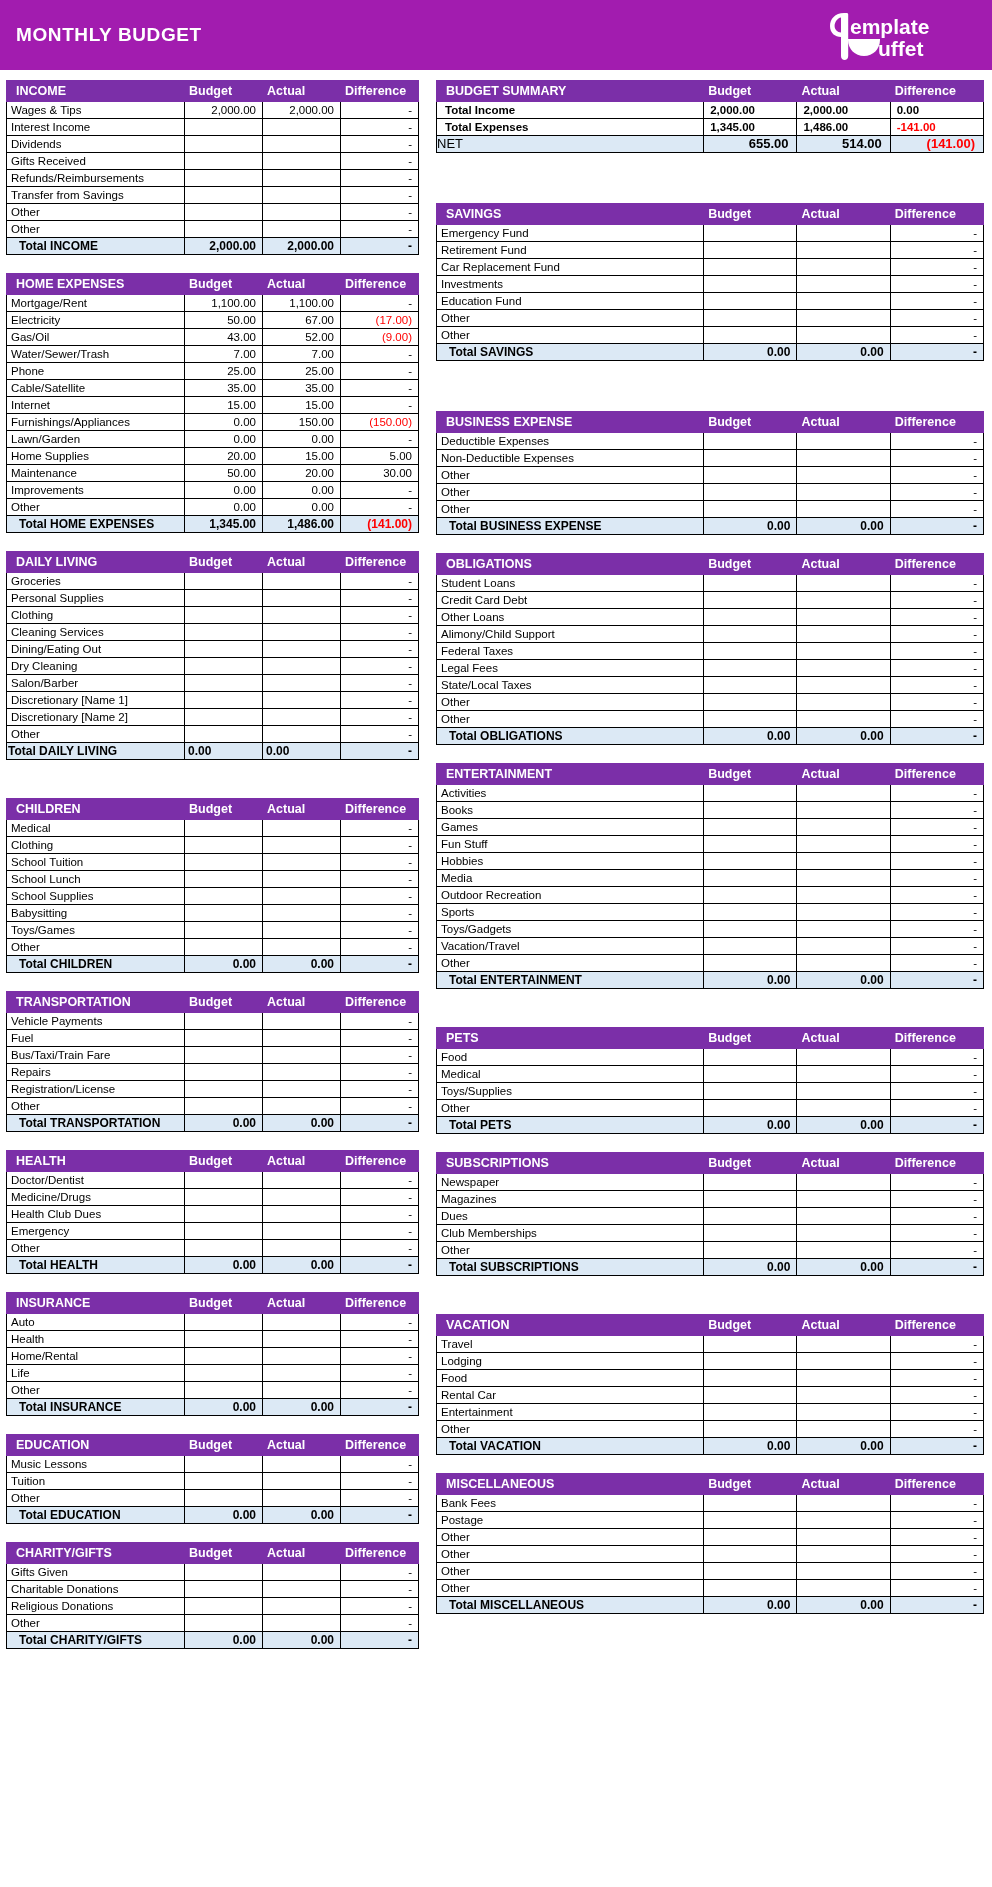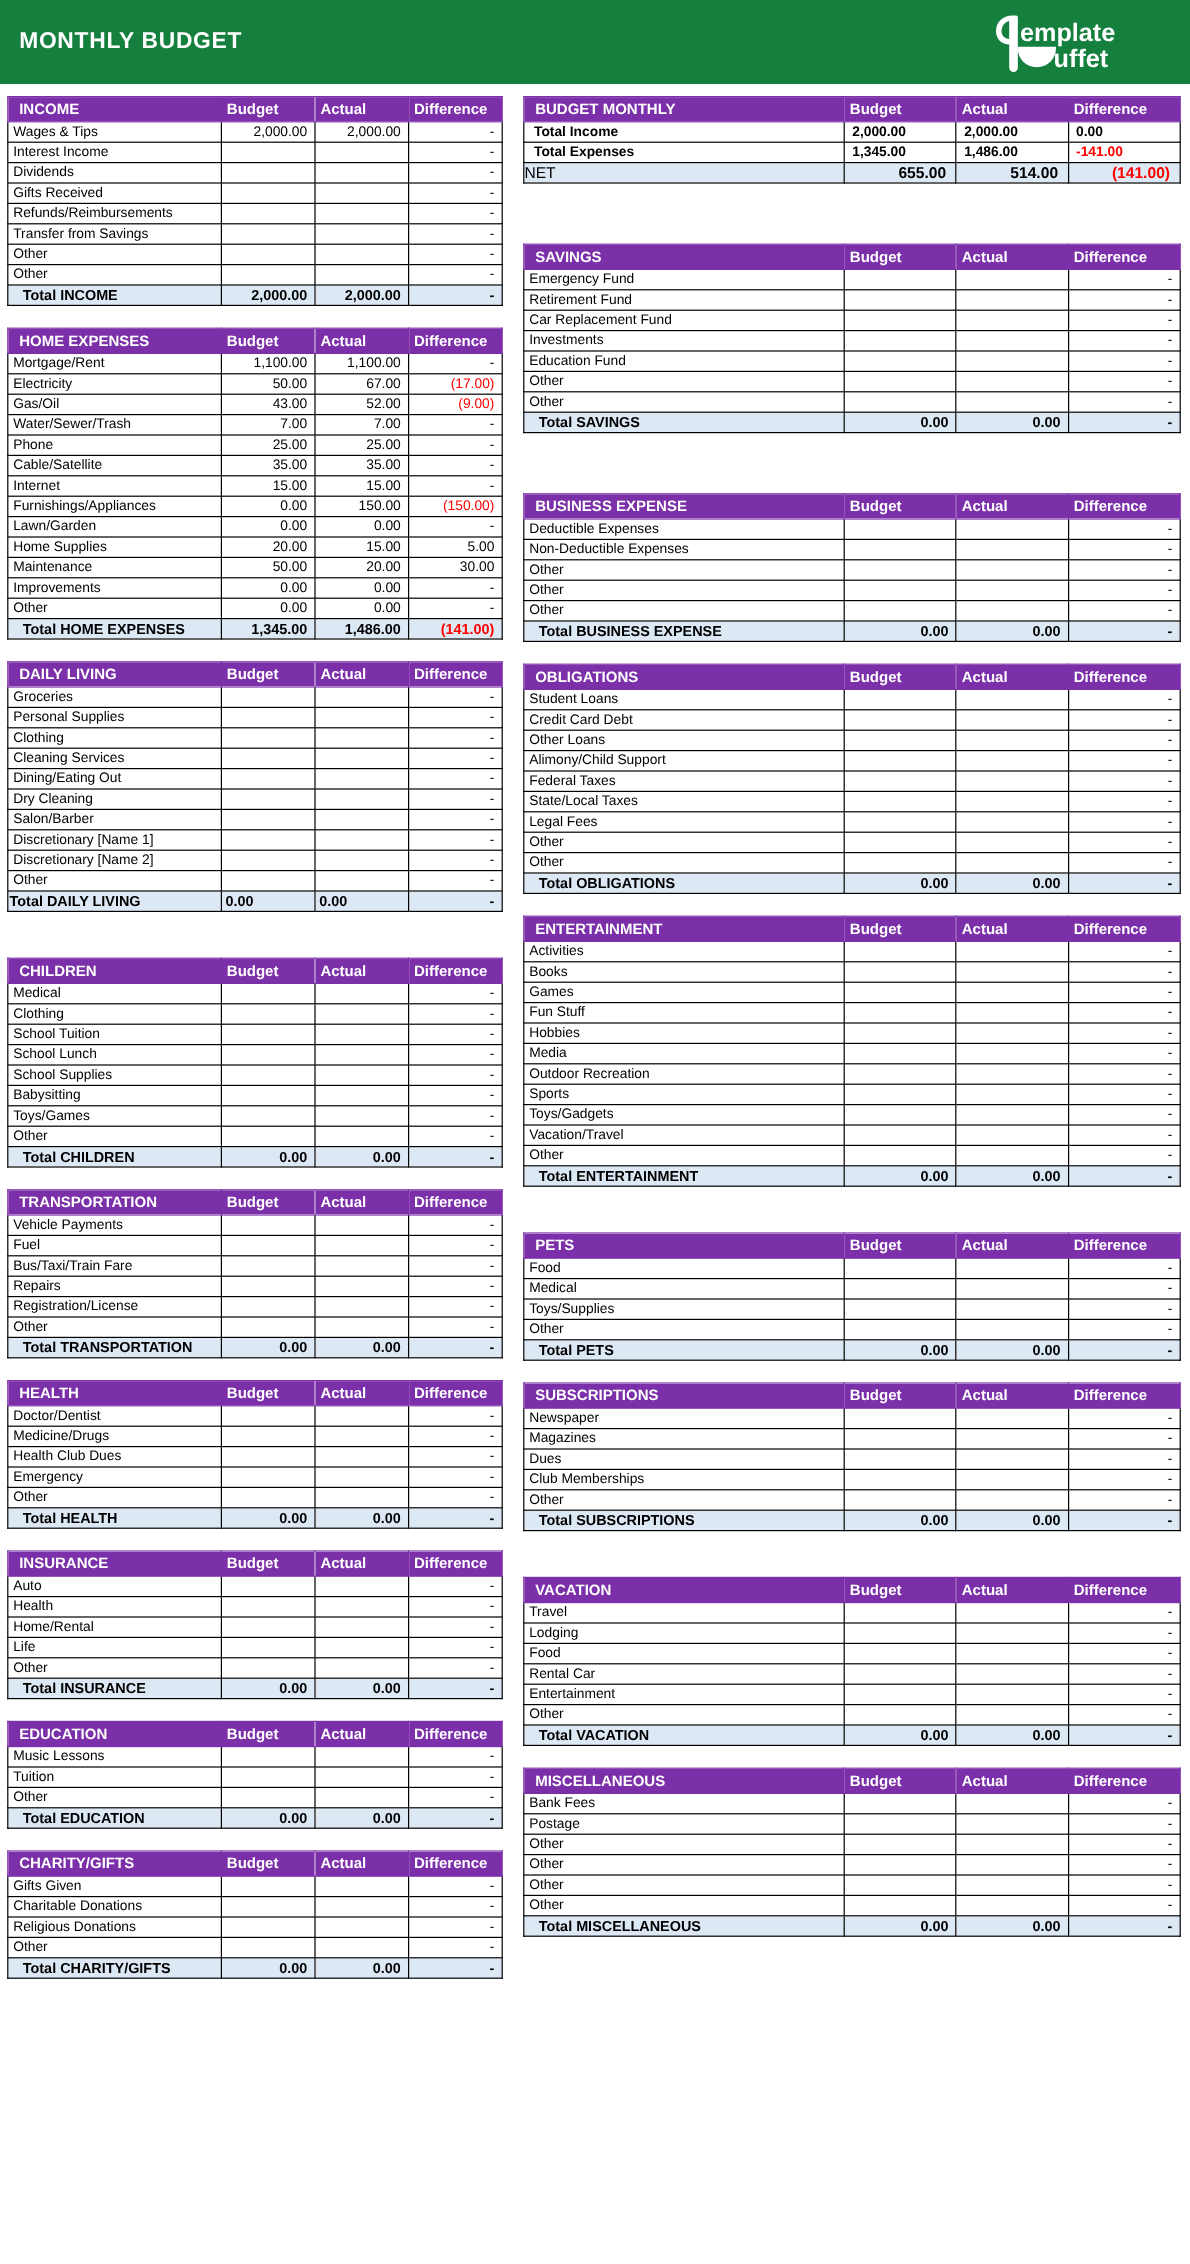--- a/index.html
+++ b/index.html
@@ -11,21 +11,21 @@
   }
   body {
     width: 992px;
     height: 1887px;
     overflow: hidden;
   }
 
   
   .banner {
     height: 70px;
-    background: #15803d;
+    background: #a21caf;
     display: flex;
     align-items: center;
     justify-content: space-between;
     padding: 0 18px 0 16px;
   }
   .banner-title {
     color: #ffffff;
     font-size: 19px;
     font-weight: bold;
     letter-spacing: 0.6px;
@@ -720,21 +720,21 @@
   <div class="col-right" id="col-right">
       <table class="budget summary">
         <colgroup>
           <col class="c-cat">
           <col class="c-num">
           <col class="c-num">
           <col class="c-num">
         </colgroup>
         <thead>
           <tr class="hdr">
-            <th class="cat">BUDGET MONTHLY</th>
+            <th class="cat">BUDGET SUMMARY</th>
             <th class="num">Budget</th>
             <th class="num">Actual</th>
             <th class="num">Difference</th>
           </tr>
         </thead>
         <tbody>
           <tr class="item">
             <td class="cat">Total Income</td>
             <td class="num">2,000.00</td>
             <td class="num">2,000.00</td>
@@ -916,27 +916,27 @@
             <td class="num"></td>
             <td class="num">-</td>
           </tr>
           <tr class="item">
             <td class="cat">Federal Taxes</td>
             <td class="num"></td>
             <td class="num"></td>
             <td class="num">-</td>
           </tr>
           <tr class="item">
+            <td class="cat">Legal Fees</td>
+            <td class="num"></td>
+            <td class="num"></td>
+            <td class="num">-</td>
+          </tr>
+          <tr class="item">
             <td class="cat">State/Local Taxes</td>
-            <td class="num"></td>
-            <td class="num"></td>
-            <td class="num">-</td>
-          </tr>
-          <tr class="item">
-            <td class="cat">Legal Fees</td>
             <td class="num"></td>
             <td class="num"></td>
             <td class="num">-</td>
           </tr>
           <tr class="item">
             <td class="cat">Other</td>
             <td class="num"></td>
             <td class="num"></td>
             <td class="num">-</td>
           </tr>

